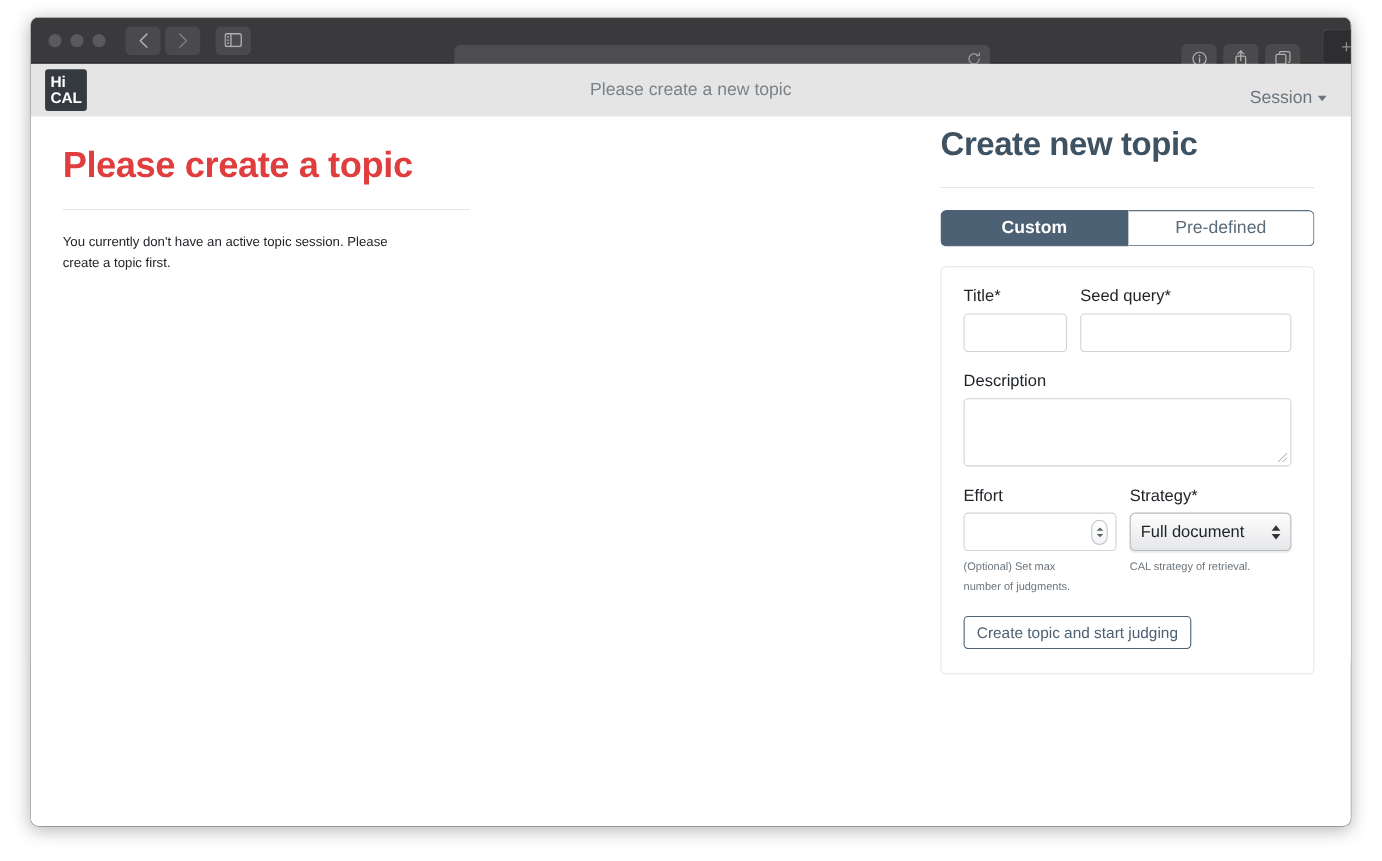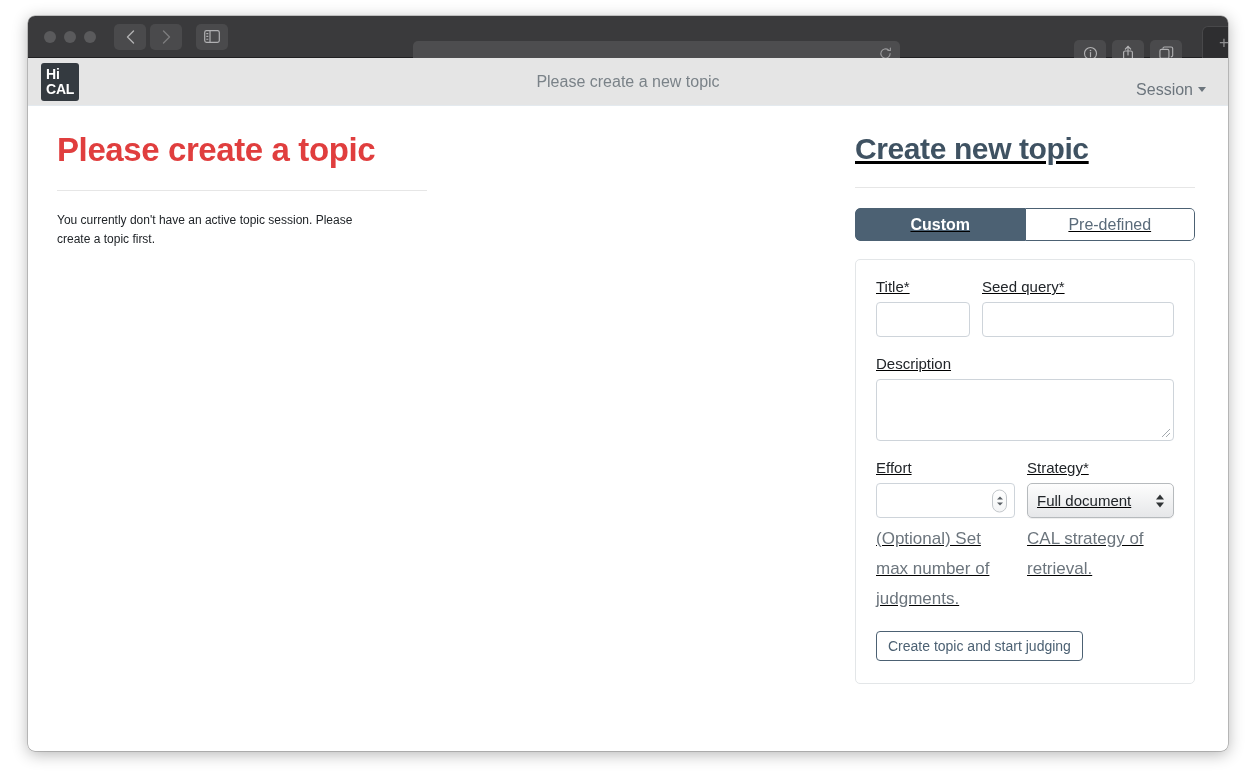--- a/index.html
+++ b/index.html
@@ -164,23 +164,22 @@
     margin: 20px 0 0 0;
     font-size: 12px;
     line-height: 1.6;
     color: #212529;
     max-width: 300px;
   }
 
   
   #right-col {
     position: absolute;
-    left: 827px; top: 25px;
+    left: 827px; top: 8px;
     width: 340px;
-    text-decoration: underline;
   }
   #create-heading {
     margin: 0;
     font-size: 30px;
     font-weight: bold;
     color: #3f5262;
     letter-spacing: -0.4px;
     line-height: 1.2;
   }
   #create-divider {
@@ -219,21 +218,21 @@
     padding: 18px 20px 22px 20px;
   }
 
   .field-label {
     font-size: 15px;
     color: #212529;
     margin-bottom: 7px;
     display: block;
   }
   .hint {
-    font-size: 17px;
+    font-size: 10px;
     color: #6c757d;
     line-height: 1.75;
     margin-top: 6px;
     max-width: 120px;
   }
 
   .row { display: flex; gap: 12px; }
   .col-title { width: 94px; }
   .col-seed  { flex: 1; }
   .col-effort { width: 140px; }

